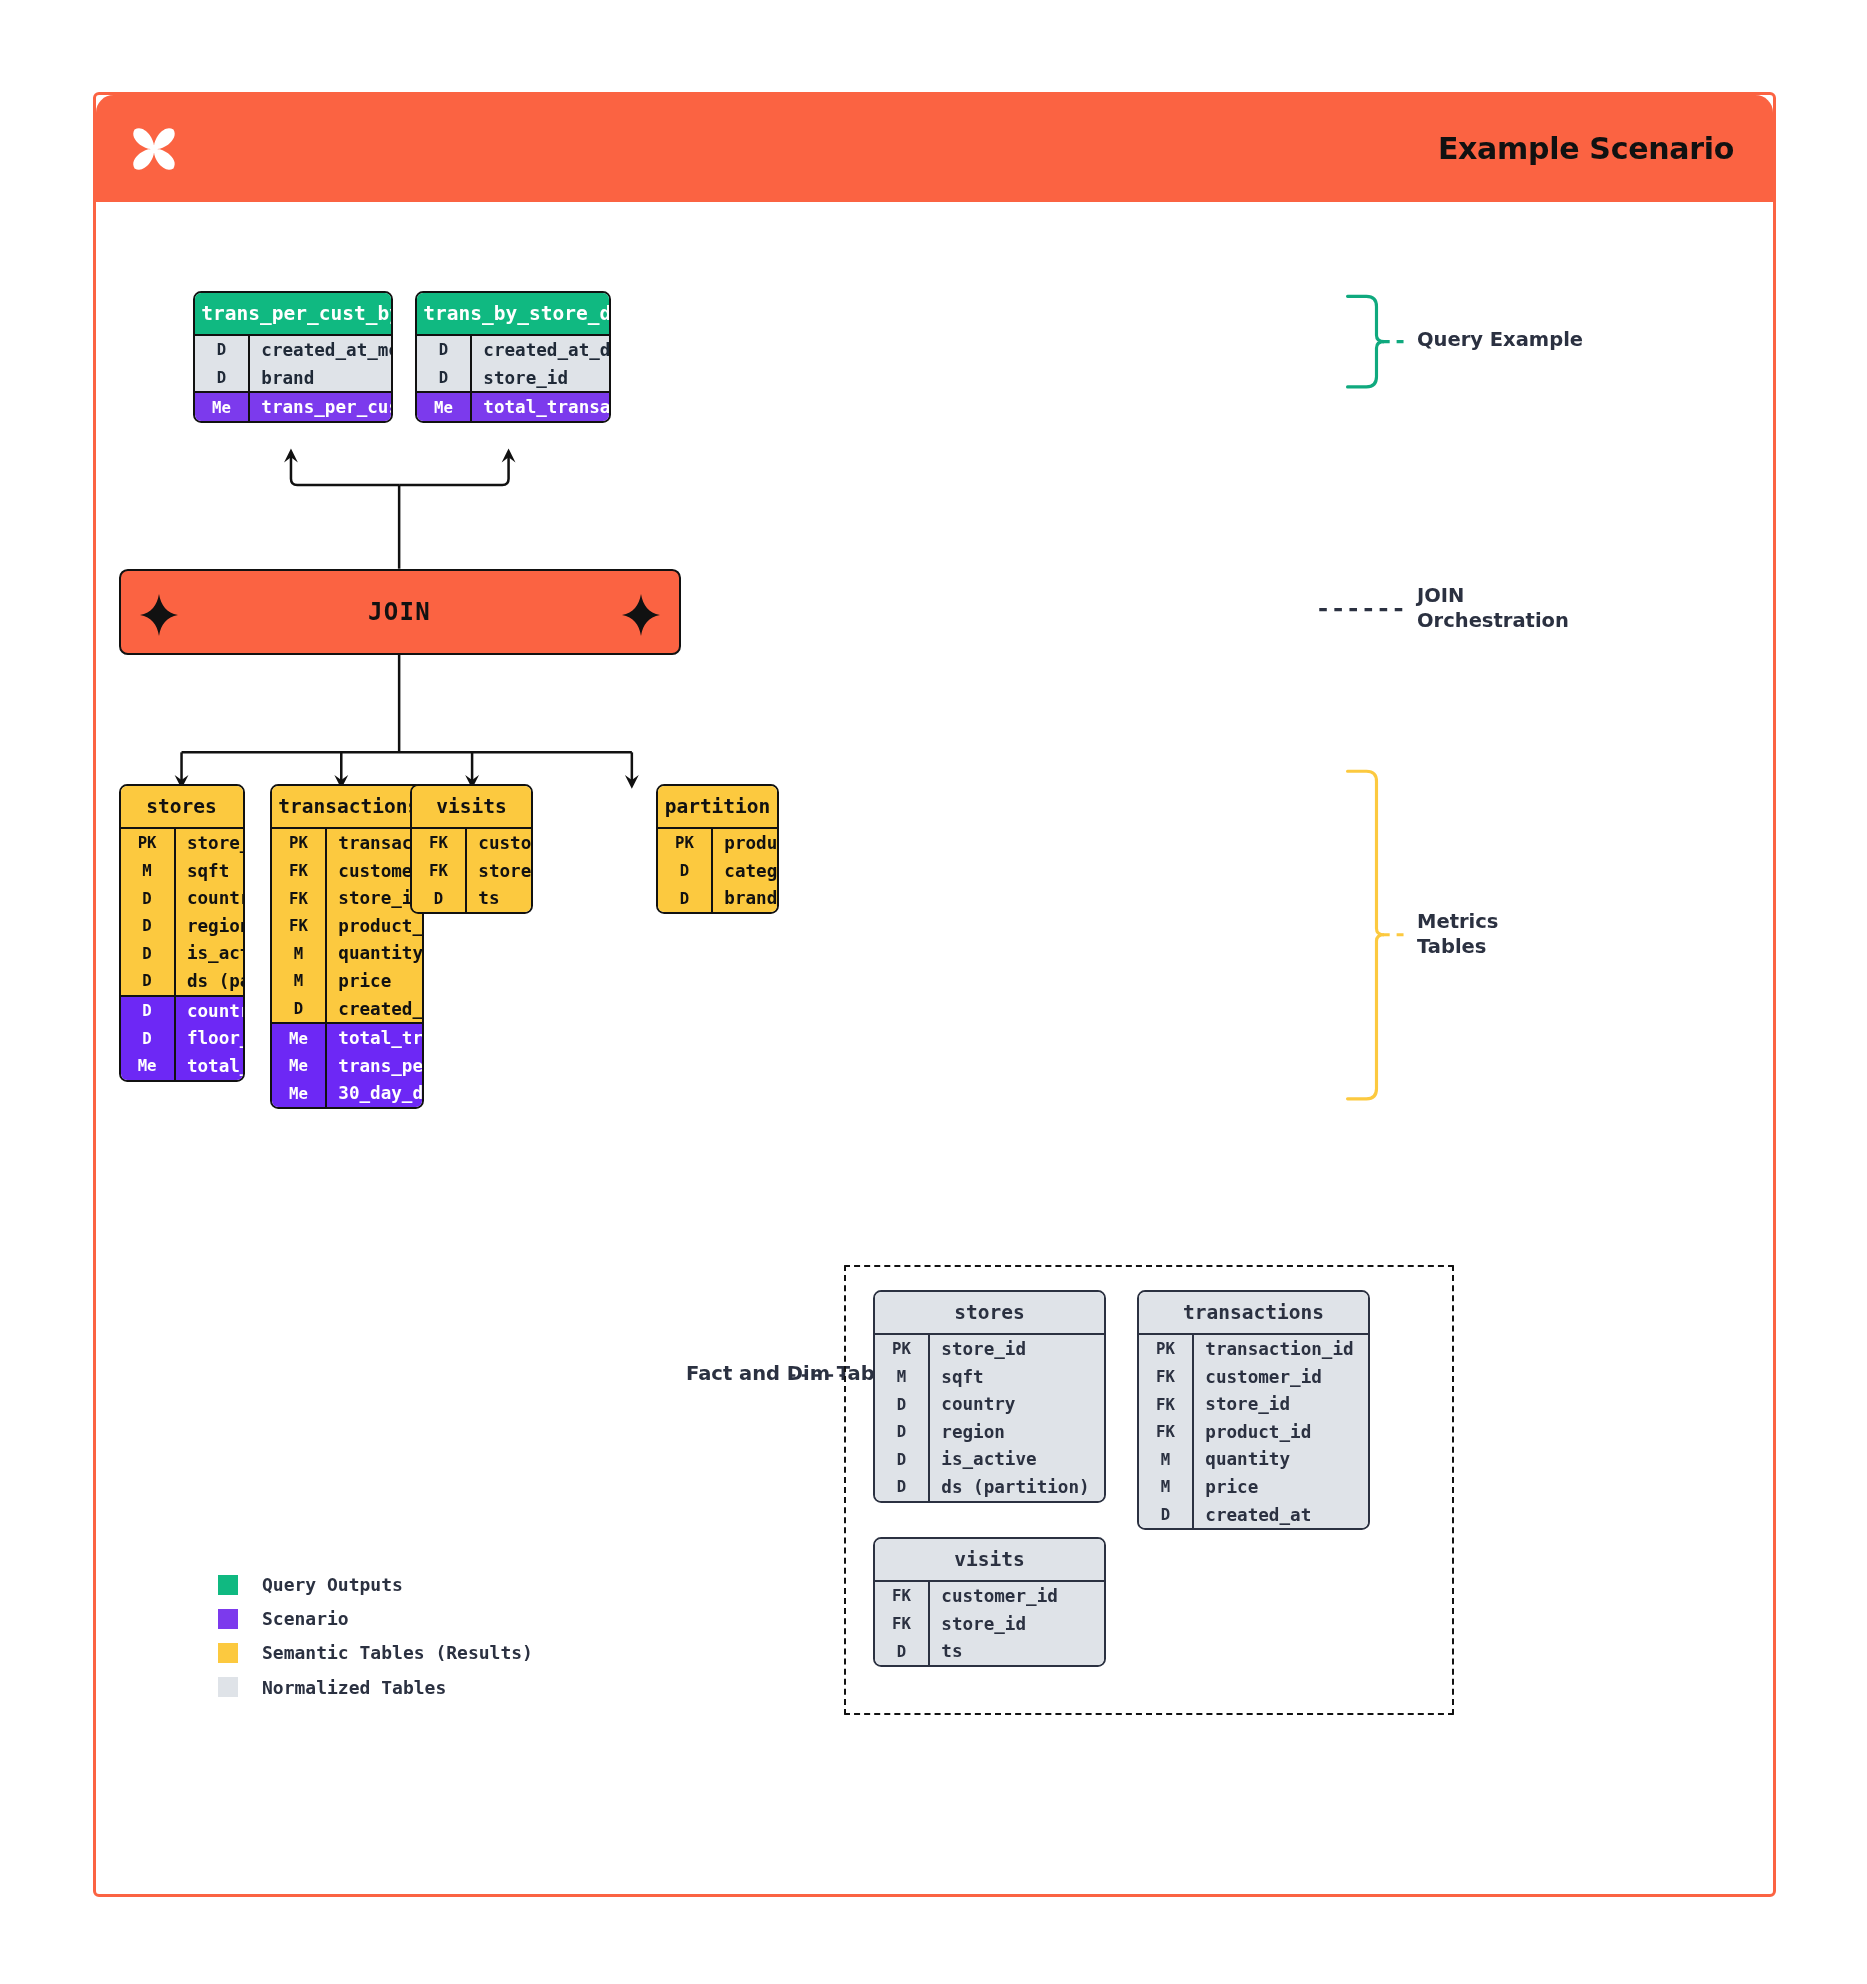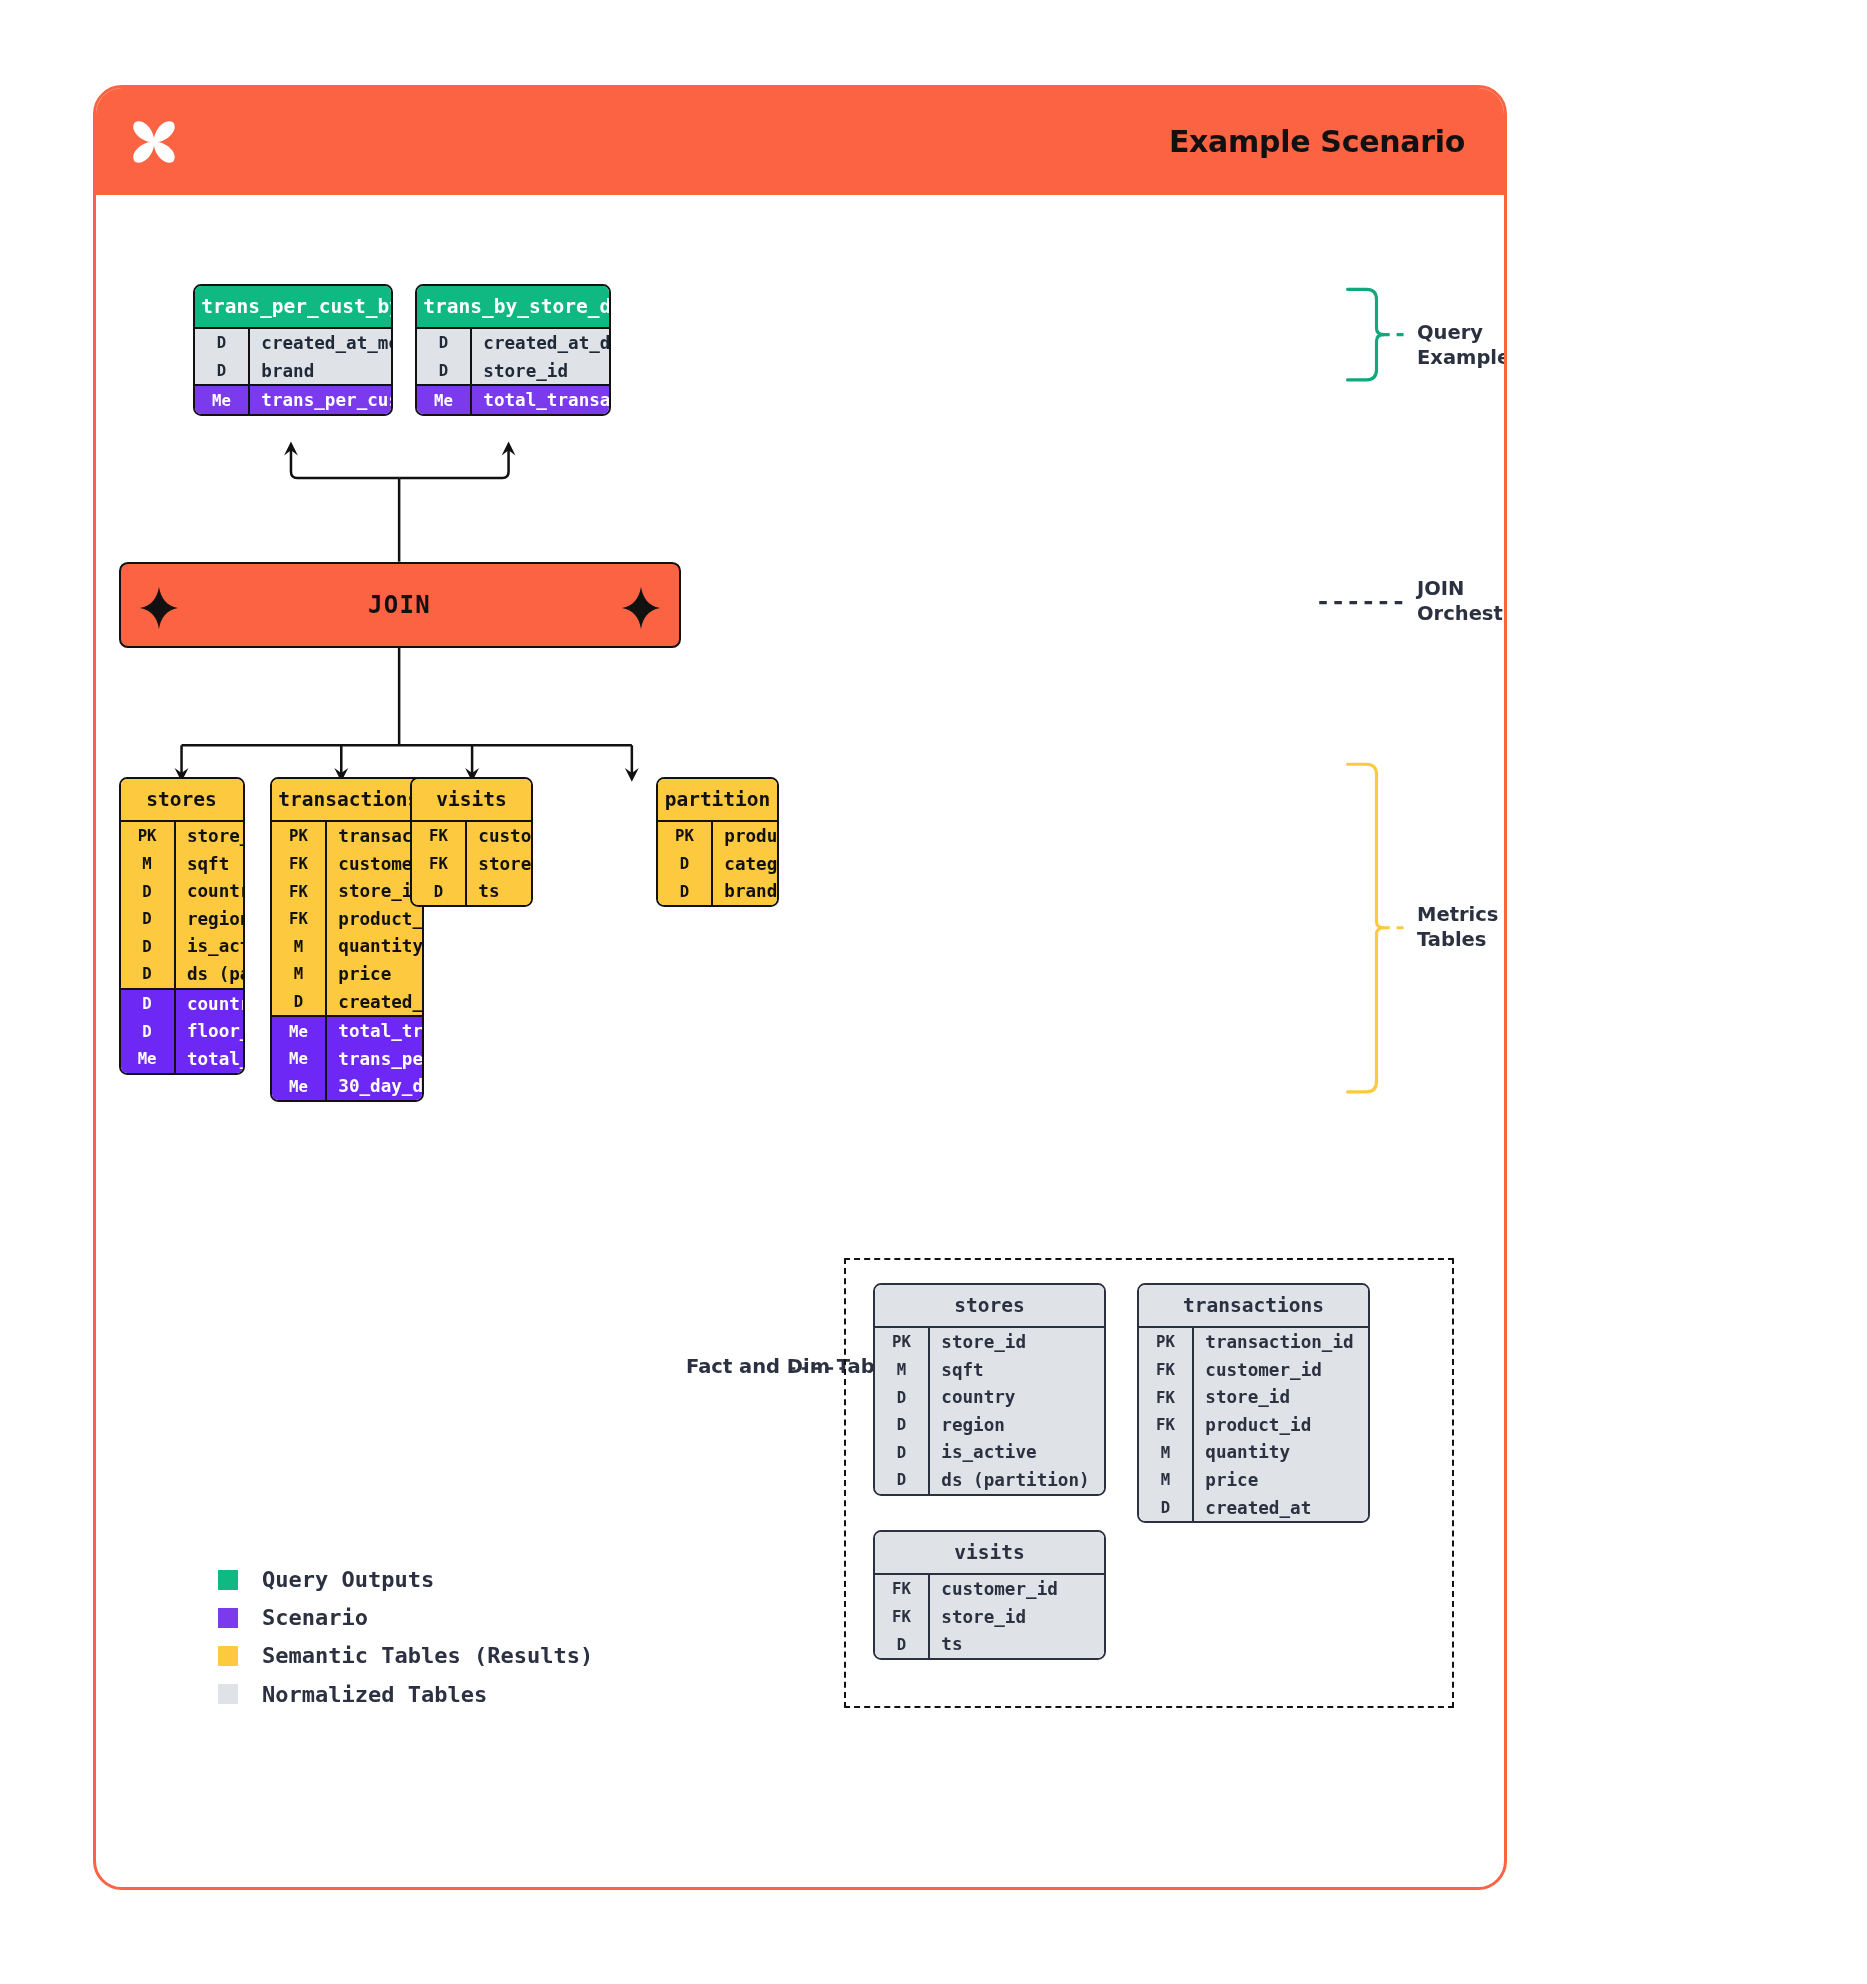--- a/index.html
+++ b/index.html
@@ -3,24 +3,24 @@
 <meta charset="utf-8">
 <style>
   * { box-sizing: border-box; margin: 0; padding: 0; }
   html, body {
     width: 1868px; height: 1985px;
     background: #ffffff;
     font-family: "DejaVu Sans", sans-serif;
   }
   .card {
     position: absolute;
-    left: 93px; top: 85px;
-    width: 1414px; height: 1805px;
+    left: 93px; top: 92px;
+    width: 1683px; height: 1805px;
     border: 3.1px solid #FB6342;
-    border-radius: 29px;
+    border-radius: 6px;
     background: #ffffff;
     overflow: hidden;
   }
   .header {
     position: absolute; left: 0; top: 0;
     width: 100%; height: 107px;
     background: #FB6342;
     border-radius: 17.6px 17.6px 0 0;
     display: flex; align-items: center;
   }
@@ -99,21 +99,21 @@
   .anno-label {
     position: absolute;
     font-family: "DejaVu Sans", sans-serif;
     font-size: 19.5px; font-weight: bold; color: #2B3141;
     line-height: 1.28;
   }
   .legend { position: absolute; font-family: "DejaVu Sans Mono", monospace; }
   .legend .lrow { display: flex; align-items: center; margin-bottom: 13.2px; }
   .legend .sw { width: 20px; height: 20px; flex: none; }
   .legend .lt {
-    margin-left: 24px; font-size: 22px; font-weight: bold; color: #2B3141;
+    margin-left: 24px; font-size: 18px; font-weight: bold; color: #2B3141;
     white-space: pre;
     text-align: right;
   }
   .dashbox {
     position: absolute;
     border: 2.5px dashed #111111;
     border-radius: 1.3px;
   }
   svg.overlay { position: absolute; left: 0; top: 0; overflow: visible; }
 </style>

